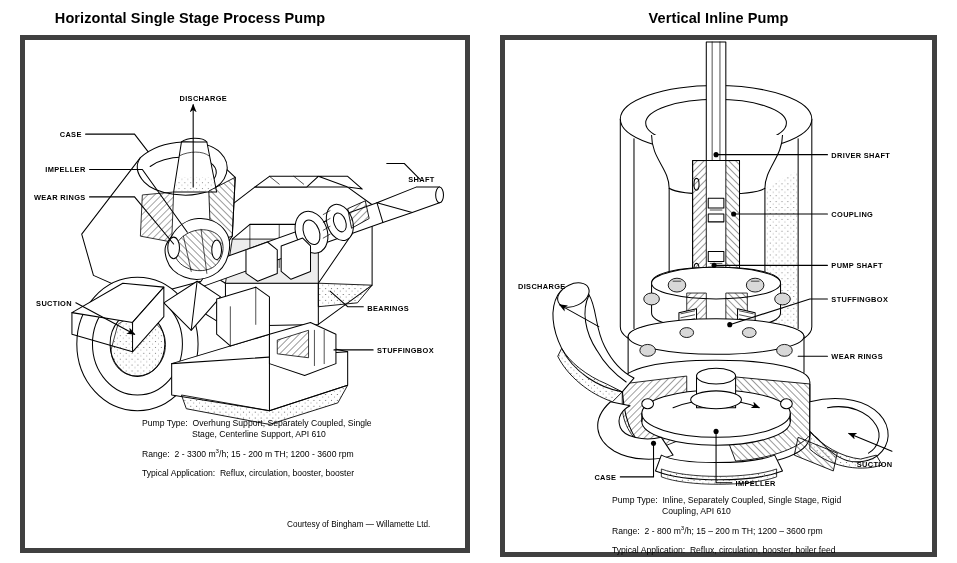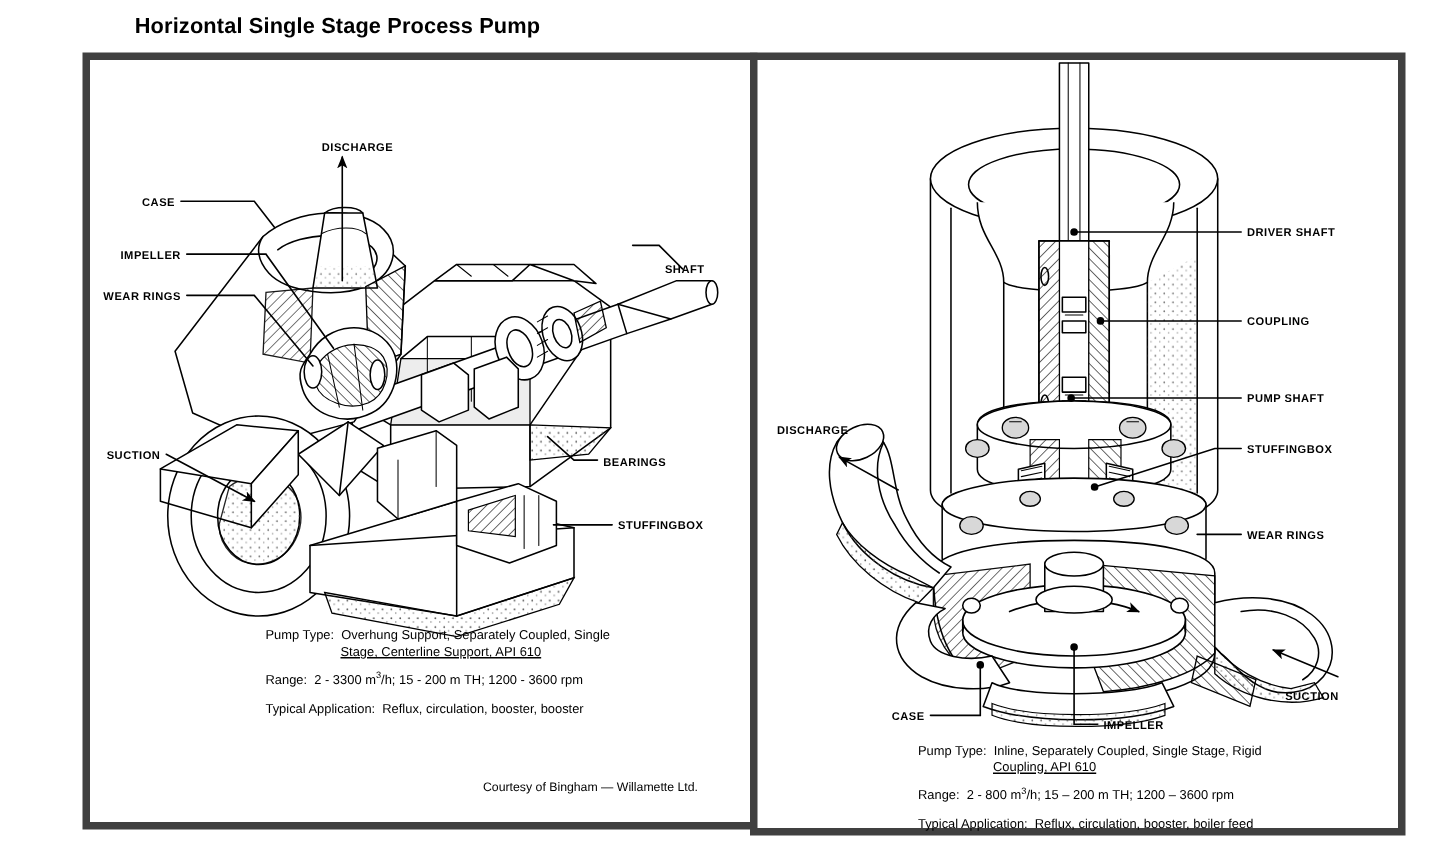--- a/index.html
+++ b/index.html
@@ -17,21 +17,21 @@
   .page {
     position: absolute;
     inset: 0;
     display: flex;
     flex-direction: row;
   }
   .panel {
     position: relative;
     box-sizing: border-box;
   }
-  .panel-left  { position: absolute; left: 0;   top: 0; width: 380px; height: 563px; margin-left: 35px; }
+  .panel-left  { position: absolute; left: 0;   top: 0; width: 380px; height: 563px; }
   .panel-right { position: absolute; left: 480px; top: 0; width: 477px; height: 563px; }
 
   .panel-title {
     text-align: center;
     font-size: 14.5px;
     font-weight: bold;
     color: #000000;
     letter-spacing: 0.1px;
     line-height: 1;
     padding-top: 11px;
@@ -73,21 +73,21 @@
 
   
   .desc {
     position: absolute;
     color: #000000;
     font-size: 8.6px;
     line-height: 1.25;
   }
   .desc p { margin: 0 0 8px 0; }
   .desc p:last-child { margin-bottom: 0; }
-  .desc .indent { display: block; text-decoration: underline; }
+  .desc .indent { display: block; }
   .desc-left  { left: 117px; top: 378px; width: 300px; text-align: left; }
   .desc-right { left: 107px; top: 455px; width: 330px; text-align: left; }
 
   .courtesy {
     position: absolute;
     font-size: 8.2px;
     color: #000000;
   }
   .courtesy-left  { left: 262px; top: 480px; }
 
@@ -244,20 +244,21 @@
           &nbsp;<span>Reflux, circulation, booster, booster</span>
         </p>
       </div>
 
       <div class="courtesy courtesy-left">Courtesy of Bingham — Willamette Ltd.</div>
     </div>
   </div>
 
   <div class="panel panel-right">
 
+    <div class="panel-title">Vertical Inline Pump</div>
 
     <div class="frame frame-right">
 
       <svg class="diagram-svg" viewBox="0 0 437 518" preserveAspectRatio="none">
 
         <defs>
           <pattern id="hatchR" width="5" height="5" patternUnits="userSpaceOnUse" patternTransform="rotate(45)">
             <line x1="0" y1="0" x2="0" y2="5" stroke="#000" stroke-width="0.8"></line>
           </pattern>
           <pattern id="hatchR2" width="5" height="5" patternUnits="userSpaceOnUse" patternTransform="rotate(-45)">

